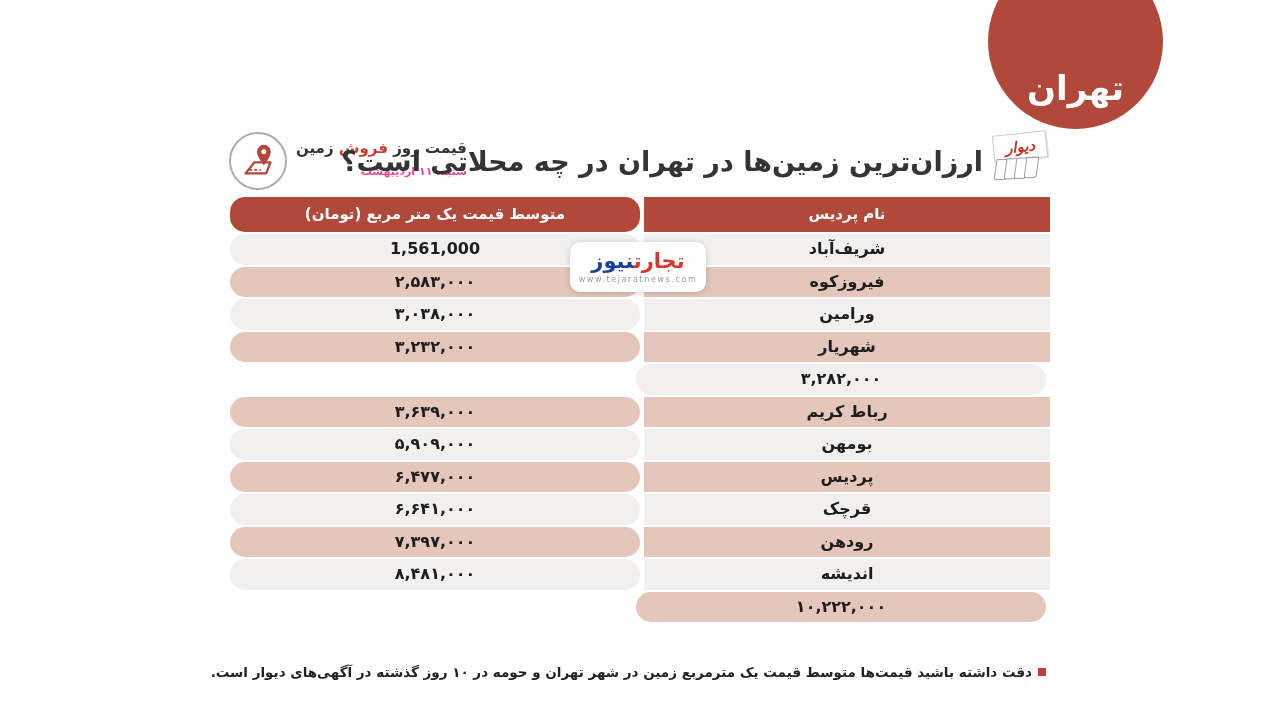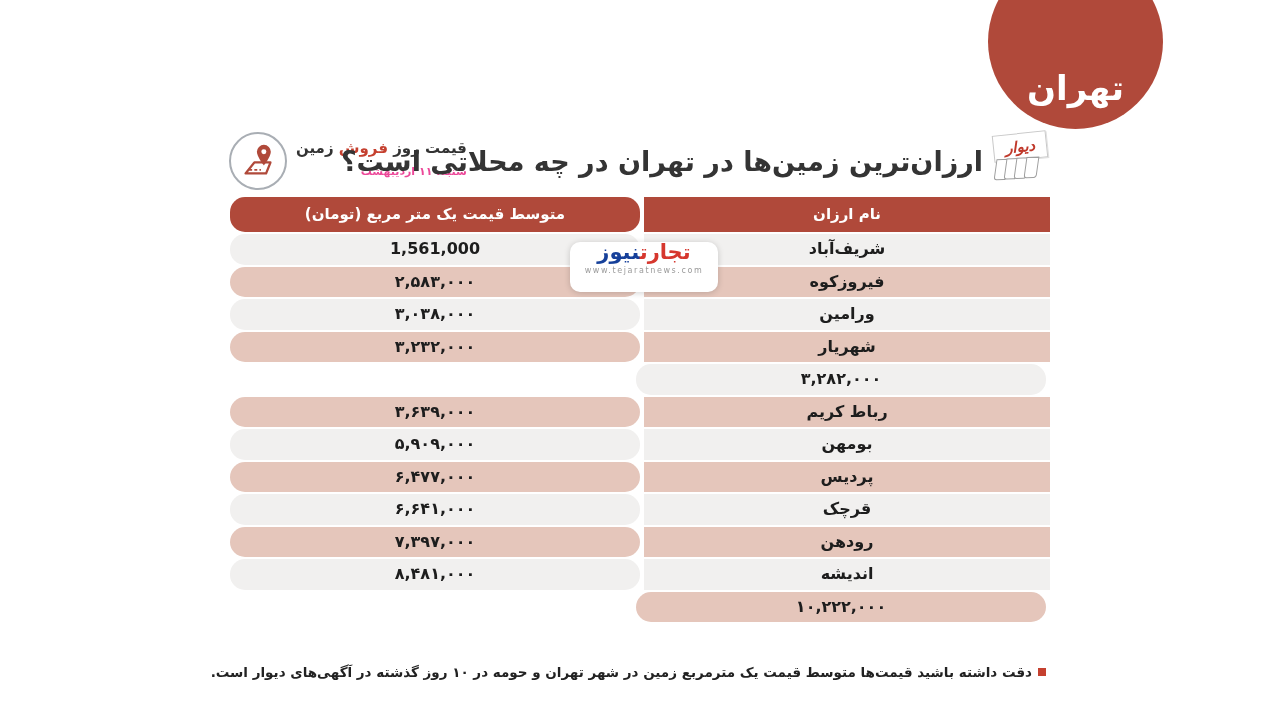--- a/index.html
+++ b/index.html
@@ -65,24 +65,24 @@
   }
   .name-col  { width:406px; }
   .price-col { width:410px; margin-right:4px;border-radius:15px; }
   .t-row { height:30.5px; margin-top:2px; }
   .t-row .cell { font-size:16px; font-weight:bold; color:#1d1d1d; }
   .t-row.light .cell { background:#f1f0ef; }
   .t-row.pink  .cell { background:#e5c6bb; }
 
   
   .watermark {
-    position:absolute; left:570px; top:242px; width:148px; height:50px;
+    position:absolute; left:570px; top:242px; width:136px; height:50px;
     background:#fff; border-radius:10px; z-index:5;
     box-shadow:0 1px 6px rgba(0,0,0,.18);
-    display:flex; flex-direction:column; align-items:center; 
+    display:flex; flex-direction:column; align-items:center; justify-content:center;
   }
   .wm-brand { direction:rtl; font-size:21px; font-weight:bold; line-height:1; letter-spacing:0; }
   .wm-brand .wm-red  { color:#d6372e; }
   .wm-brand .wm-blue { color:#16409a; }
   .wm-url { font-size:8px; color:#9a9a9a; letter-spacing:1.6px; margin-top:3px; }
 
   
   .footnote {
     position:absolute; right:234px; top:662px; direction:rtl;
     display:flex; align-items:center; z-index:2; white-space:nowrap;
@@ -123,21 +123,21 @@
     <div class="divar-pages">
         <i></i>
         <i></i>
         <i></i>
         <i></i>
       </div>
   </div>
 
   <div class="price-table">
     <div class="t-head">
-      <div class="cell name-col">نام ارزان</div>
+      <div class="cell name-col">نام پردیس</div>
       <div class="cell price-col">متوسط قیمت یک متر مربع (تومان)</div>
     </div>
     <div id="table-body">
         <div class="t-row light">
           <div class="cell name-col">شریف‌آباد</div>
           <div class="cell price-col">1,561,000</div>
         </div>
         <div class="t-row pink">
           <div class="cell name-col">فیروزکوه</div>
           <div class="cell price-col">۲,۵۸۳,۰۰۰</div>

